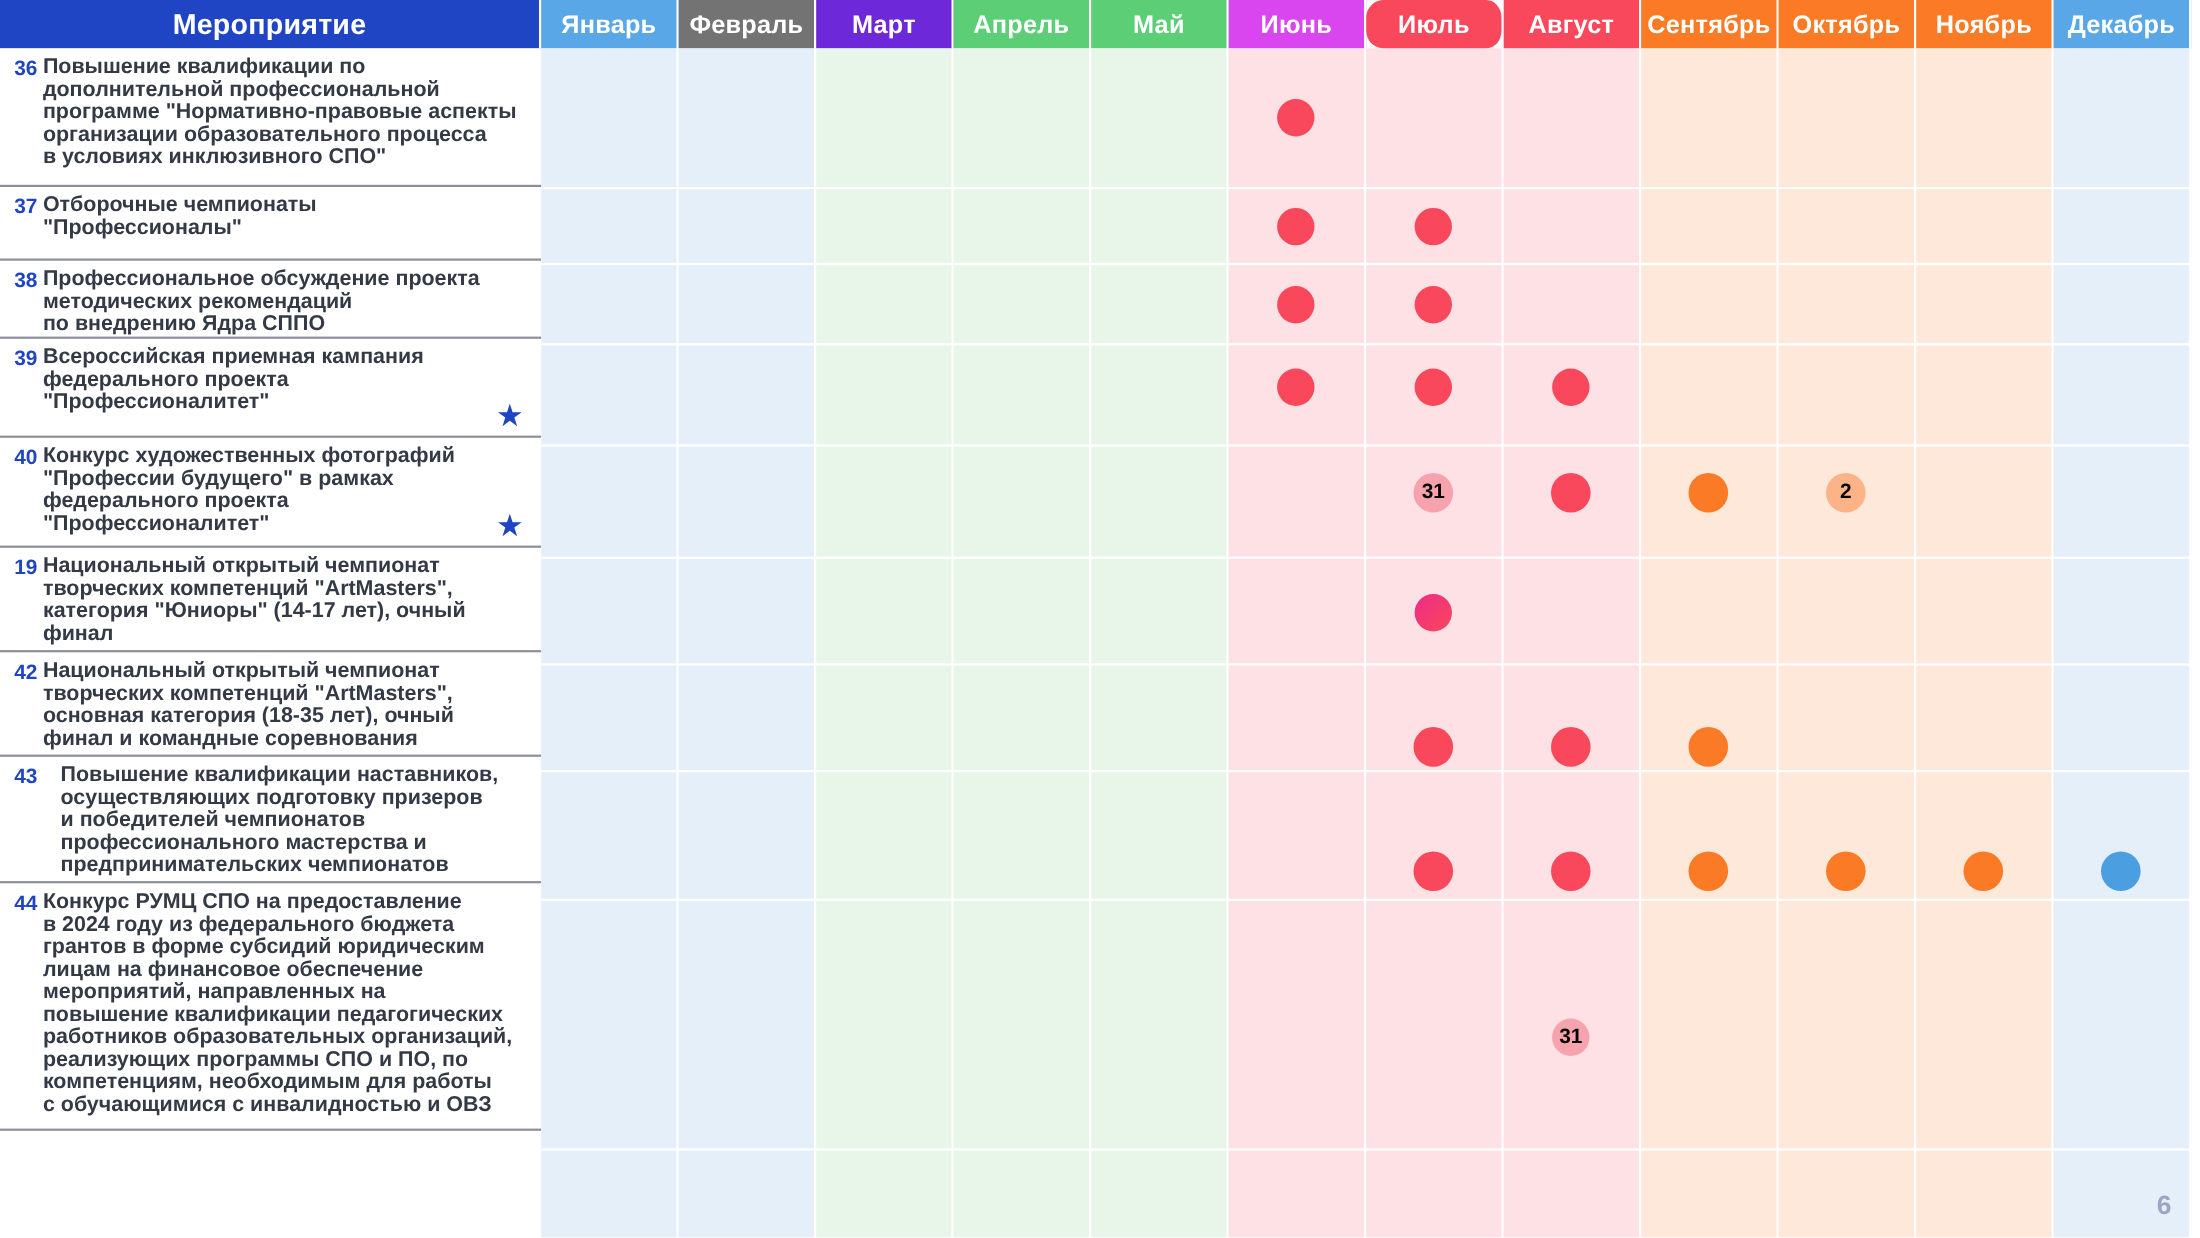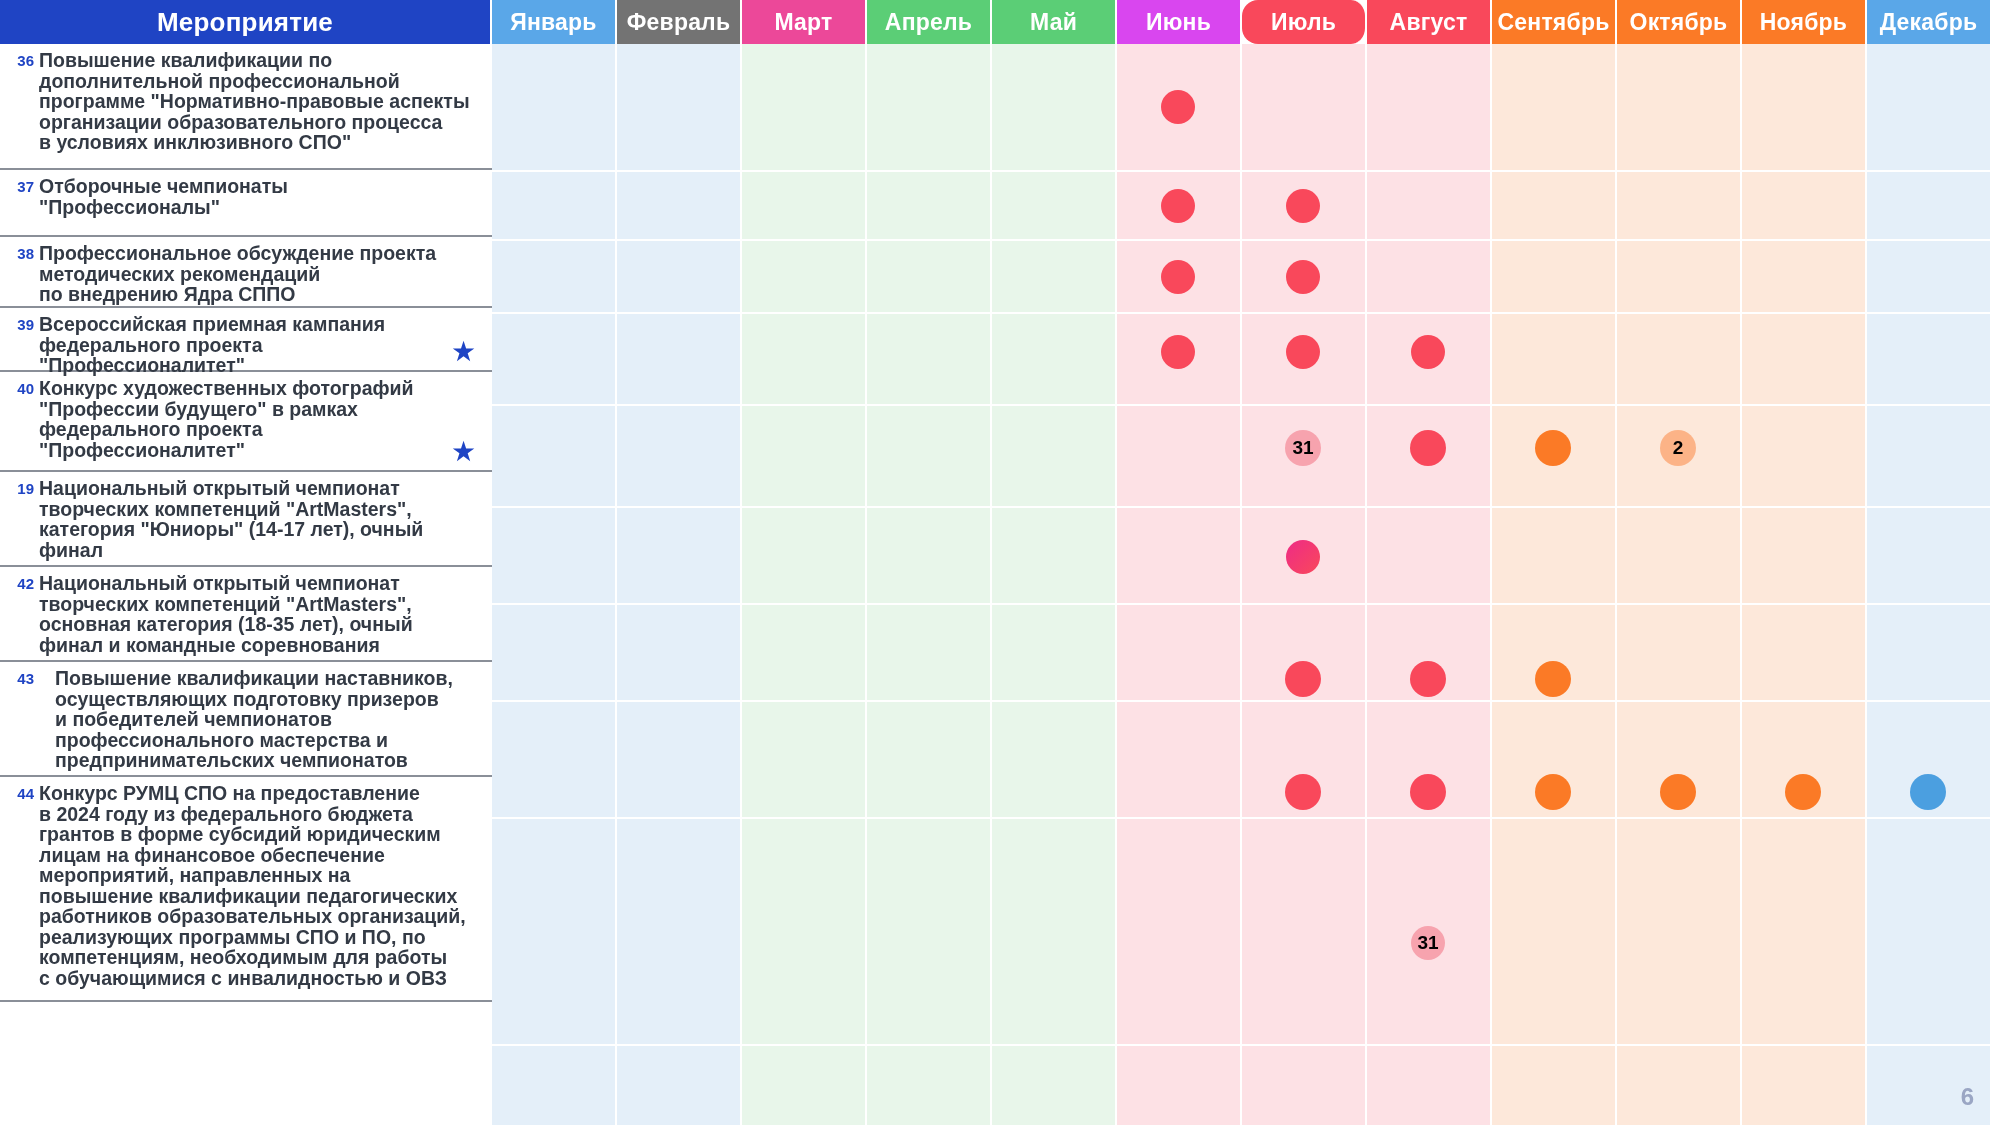--- a/index.html
+++ b/index.html
@@ -32,21 +32,21 @@
     flex: 0 0 492px;
   }
   .ev-row {
     display: flex;
     align-items: flex-start;
     border-bottom: 2px solid #8a8f98;
     padding: 6px 4px 6px 8px;
     position: relative;
   }
   .ev-num {
-    color: #1f44c4; font-weight: bold; font-size: 15px;
+    color: #1f44c4; font-weight: bold; font-size: 19px;
     flex: 0 0 auto; min-width: 26px; text-align: right;
     padding-top: 2px; margin-right: 5px;
   }
   .ev-text {
     color: #333a45; font-weight: bold; font-size: 19.5px;
     line-height: 20.5px; white-space: pre-line;
   }
   .star {
     position: absolute; right: 16px; bottom: 4px;
     color: #1f44c4; font-size: 28px; line-height: 1;
@@ -77,21 +77,21 @@
 </style>
 </head>
 <body>
 
 <div id="page">
 
   <div class="hdr-row" id="hdr-row">
     <div class="hdr-cell hdr-title">Мероприятие</div>
   <div class="hdr-cell hdr-month" style="background: rgb(90, 167, 232);">Январь</div>
       <div class="hdr-cell hdr-month" style="background: #737373;">Февраль</div>
-      <div class="hdr-cell hdr-month" style="background: #ec4899;">Март</div>
+      <div class="hdr-cell hdr-month" style="background: #6d28d9;">Март</div>
       <div class="hdr-cell hdr-month" style="background: rgb(91, 206, 118);">Апрель</div>
       <div class="hdr-cell hdr-month" style="background: rgb(91, 206, 118);">Май</div>
       <div class="hdr-cell hdr-month" style="background: #d946ef;">Июнь</div>
       <div class="hdr-cell hdr-month" style="background: rgb(249, 72, 91); border-radius: 16px;">Июль</div>
       <div class="hdr-cell hdr-month" style="background: rgb(249, 72, 91);">Август</div>
       <div class="hdr-cell hdr-month" style="background: rgb(251, 122, 38);">Сентябрь</div>
       <div class="hdr-cell hdr-month" style="background: rgb(251, 122, 38);">Октябрь</div>
       <div class="hdr-cell hdr-month" style="background: rgb(251, 122, 38);">Ноябрь</div>
       <div class="hdr-cell hdr-month" style="background: rgb(90, 167, 232);">Декабрь</div>
     </div>
@@ -110,21 +110,21 @@
           <div class="ev-num">37</div>
           <div class="ev-text">Отборочные чемпионаты
 "Профессионалы"</div>
         </div>
         <div class="ev-row" style="height: 71px;">
           <div class="ev-num">38</div>
           <div class="ev-text">Профессиональное обсуждение проекта
 методических рекомендаций
 по внедрению Ядра СППО</div>
         </div>
-        <div class="ev-row" style="height: 64px;">
+        <div class="ev-row" style="height: 90px;">
           <div class="ev-num">39</div>
           <div class="ev-text">Всероссийская приемная кампания
 федерального проекта
 "Профессионалитет"</div>
           <div class="star">★</div>
         </div>
         <div class="ev-row" style="height: 100px;">
           <div class="ev-num">40</div>
           <div class="ev-text">Конкурс художественных фотографий
 "Профессии будущего" в рамках

